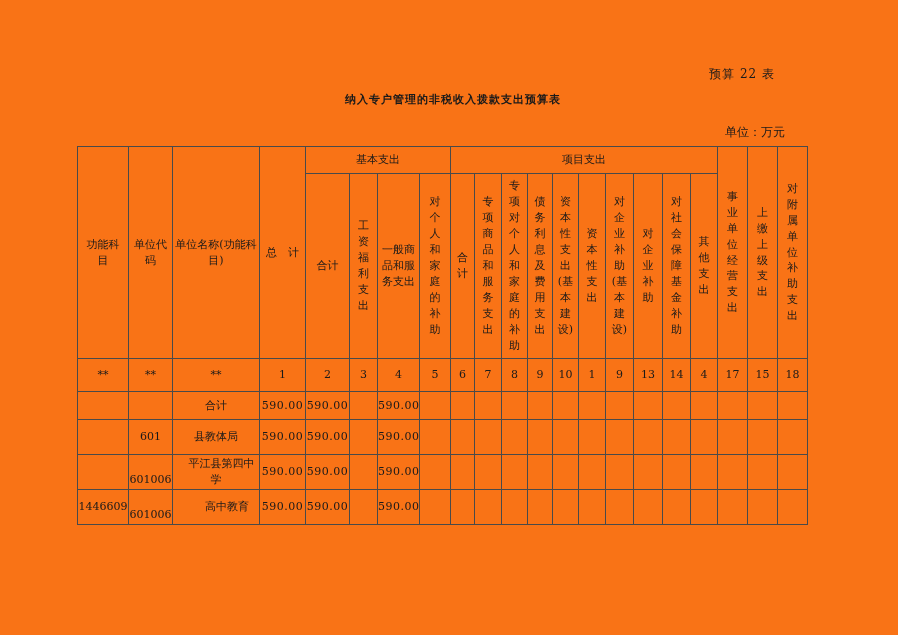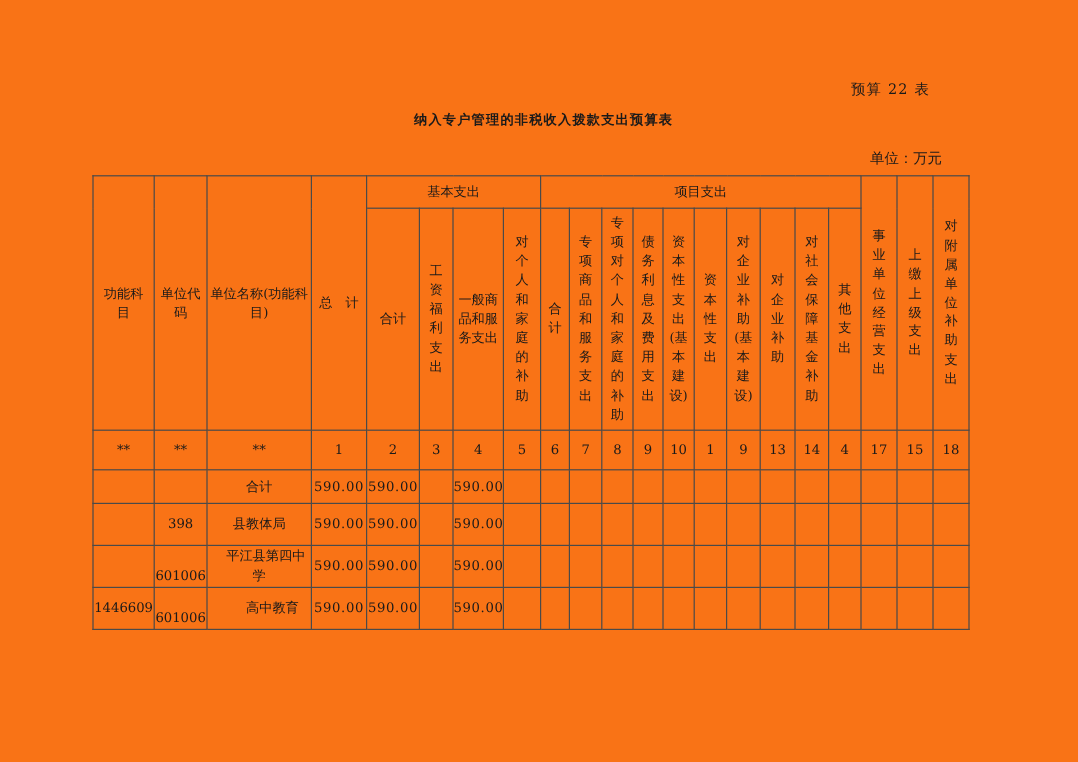--- a/index.html
+++ b/index.html
@@ -253,21 +253,21 @@
         <td class="num-cell"></td>
         <td class="num-cell"></td>
         <td class="num-cell"></td>
         <td class="num-cell"></td>
         <td class="num-cell"></td>
         <td class="num-cell"></td>
         <td class="num-cell"></td>
       </tr>
       <tr class="row-d1">
         <td></td>
-        <td>398</td>
+        <td>601</td>
         <td class="name-cell">县教体局</td>
         <td class="num-cell">590.00</td>
         <td class="num-cell">590.00</td>
         <td class="num-cell"></td>
         <td class="num-cell">590.00</td>
         <td class="num-cell"></td>
         <td class="num-cell"></td>
         <td class="num-cell"></td>
         <td class="num-cell"></td>
         <td class="num-cell"></td>

